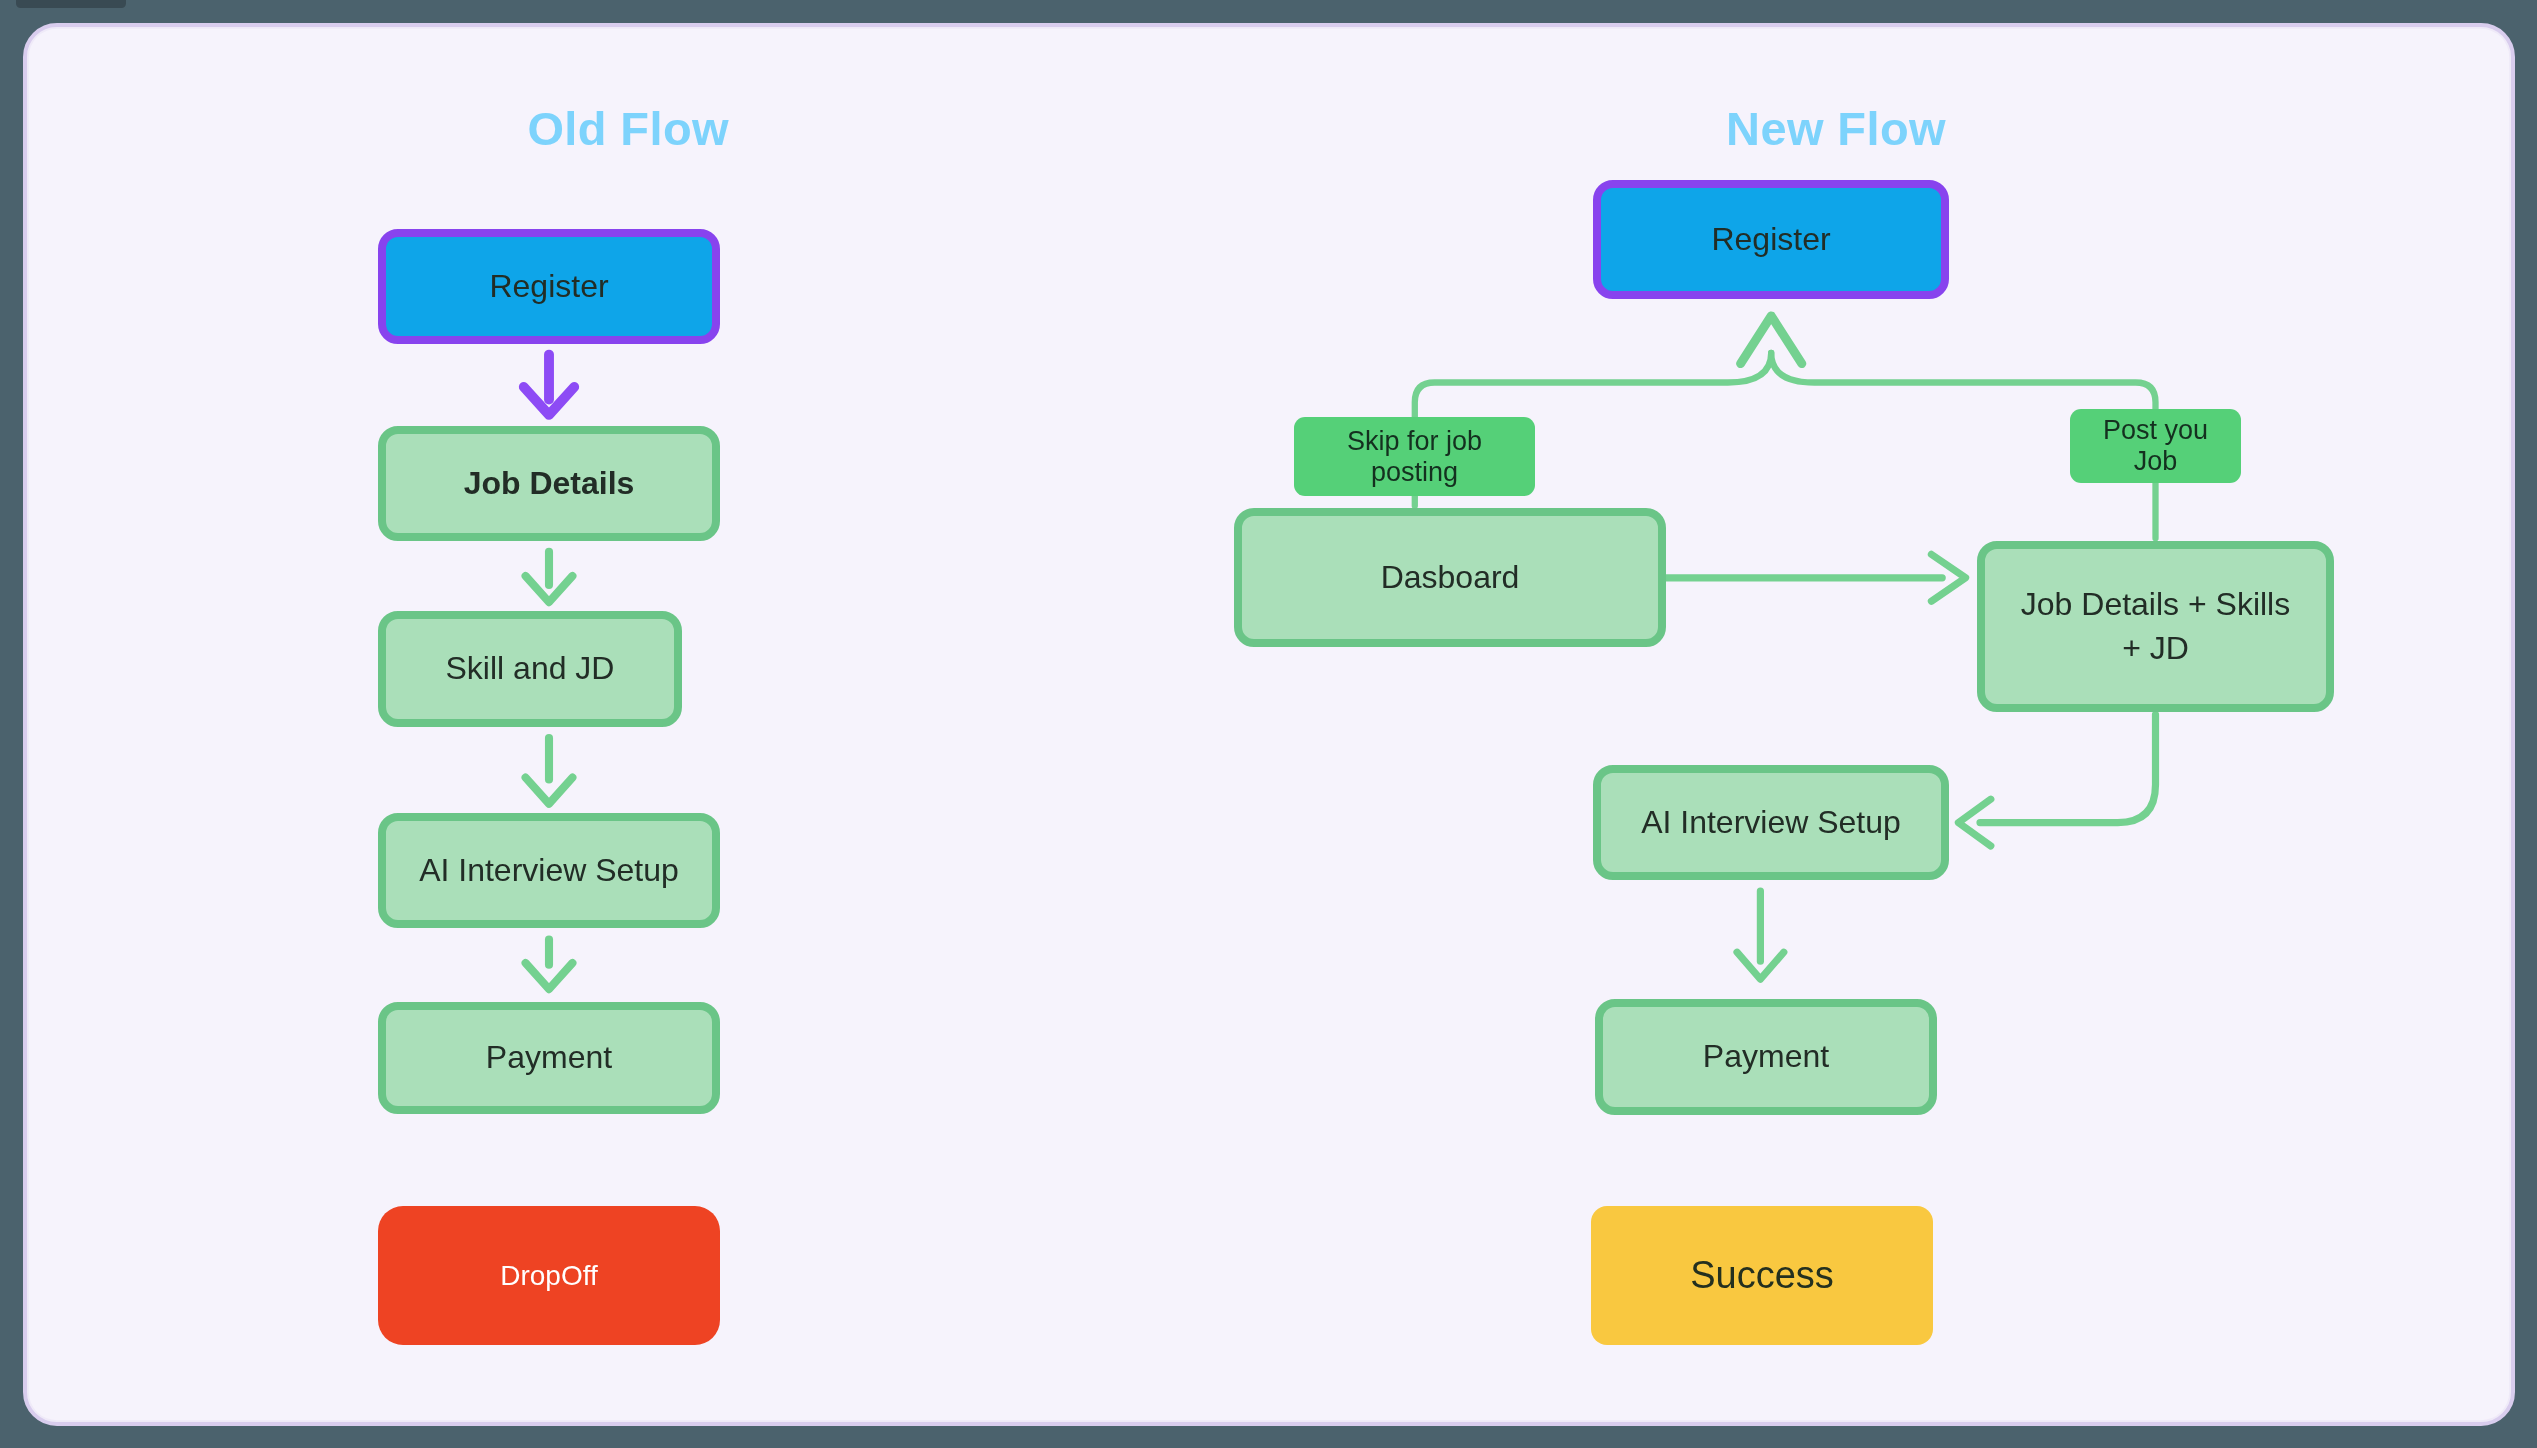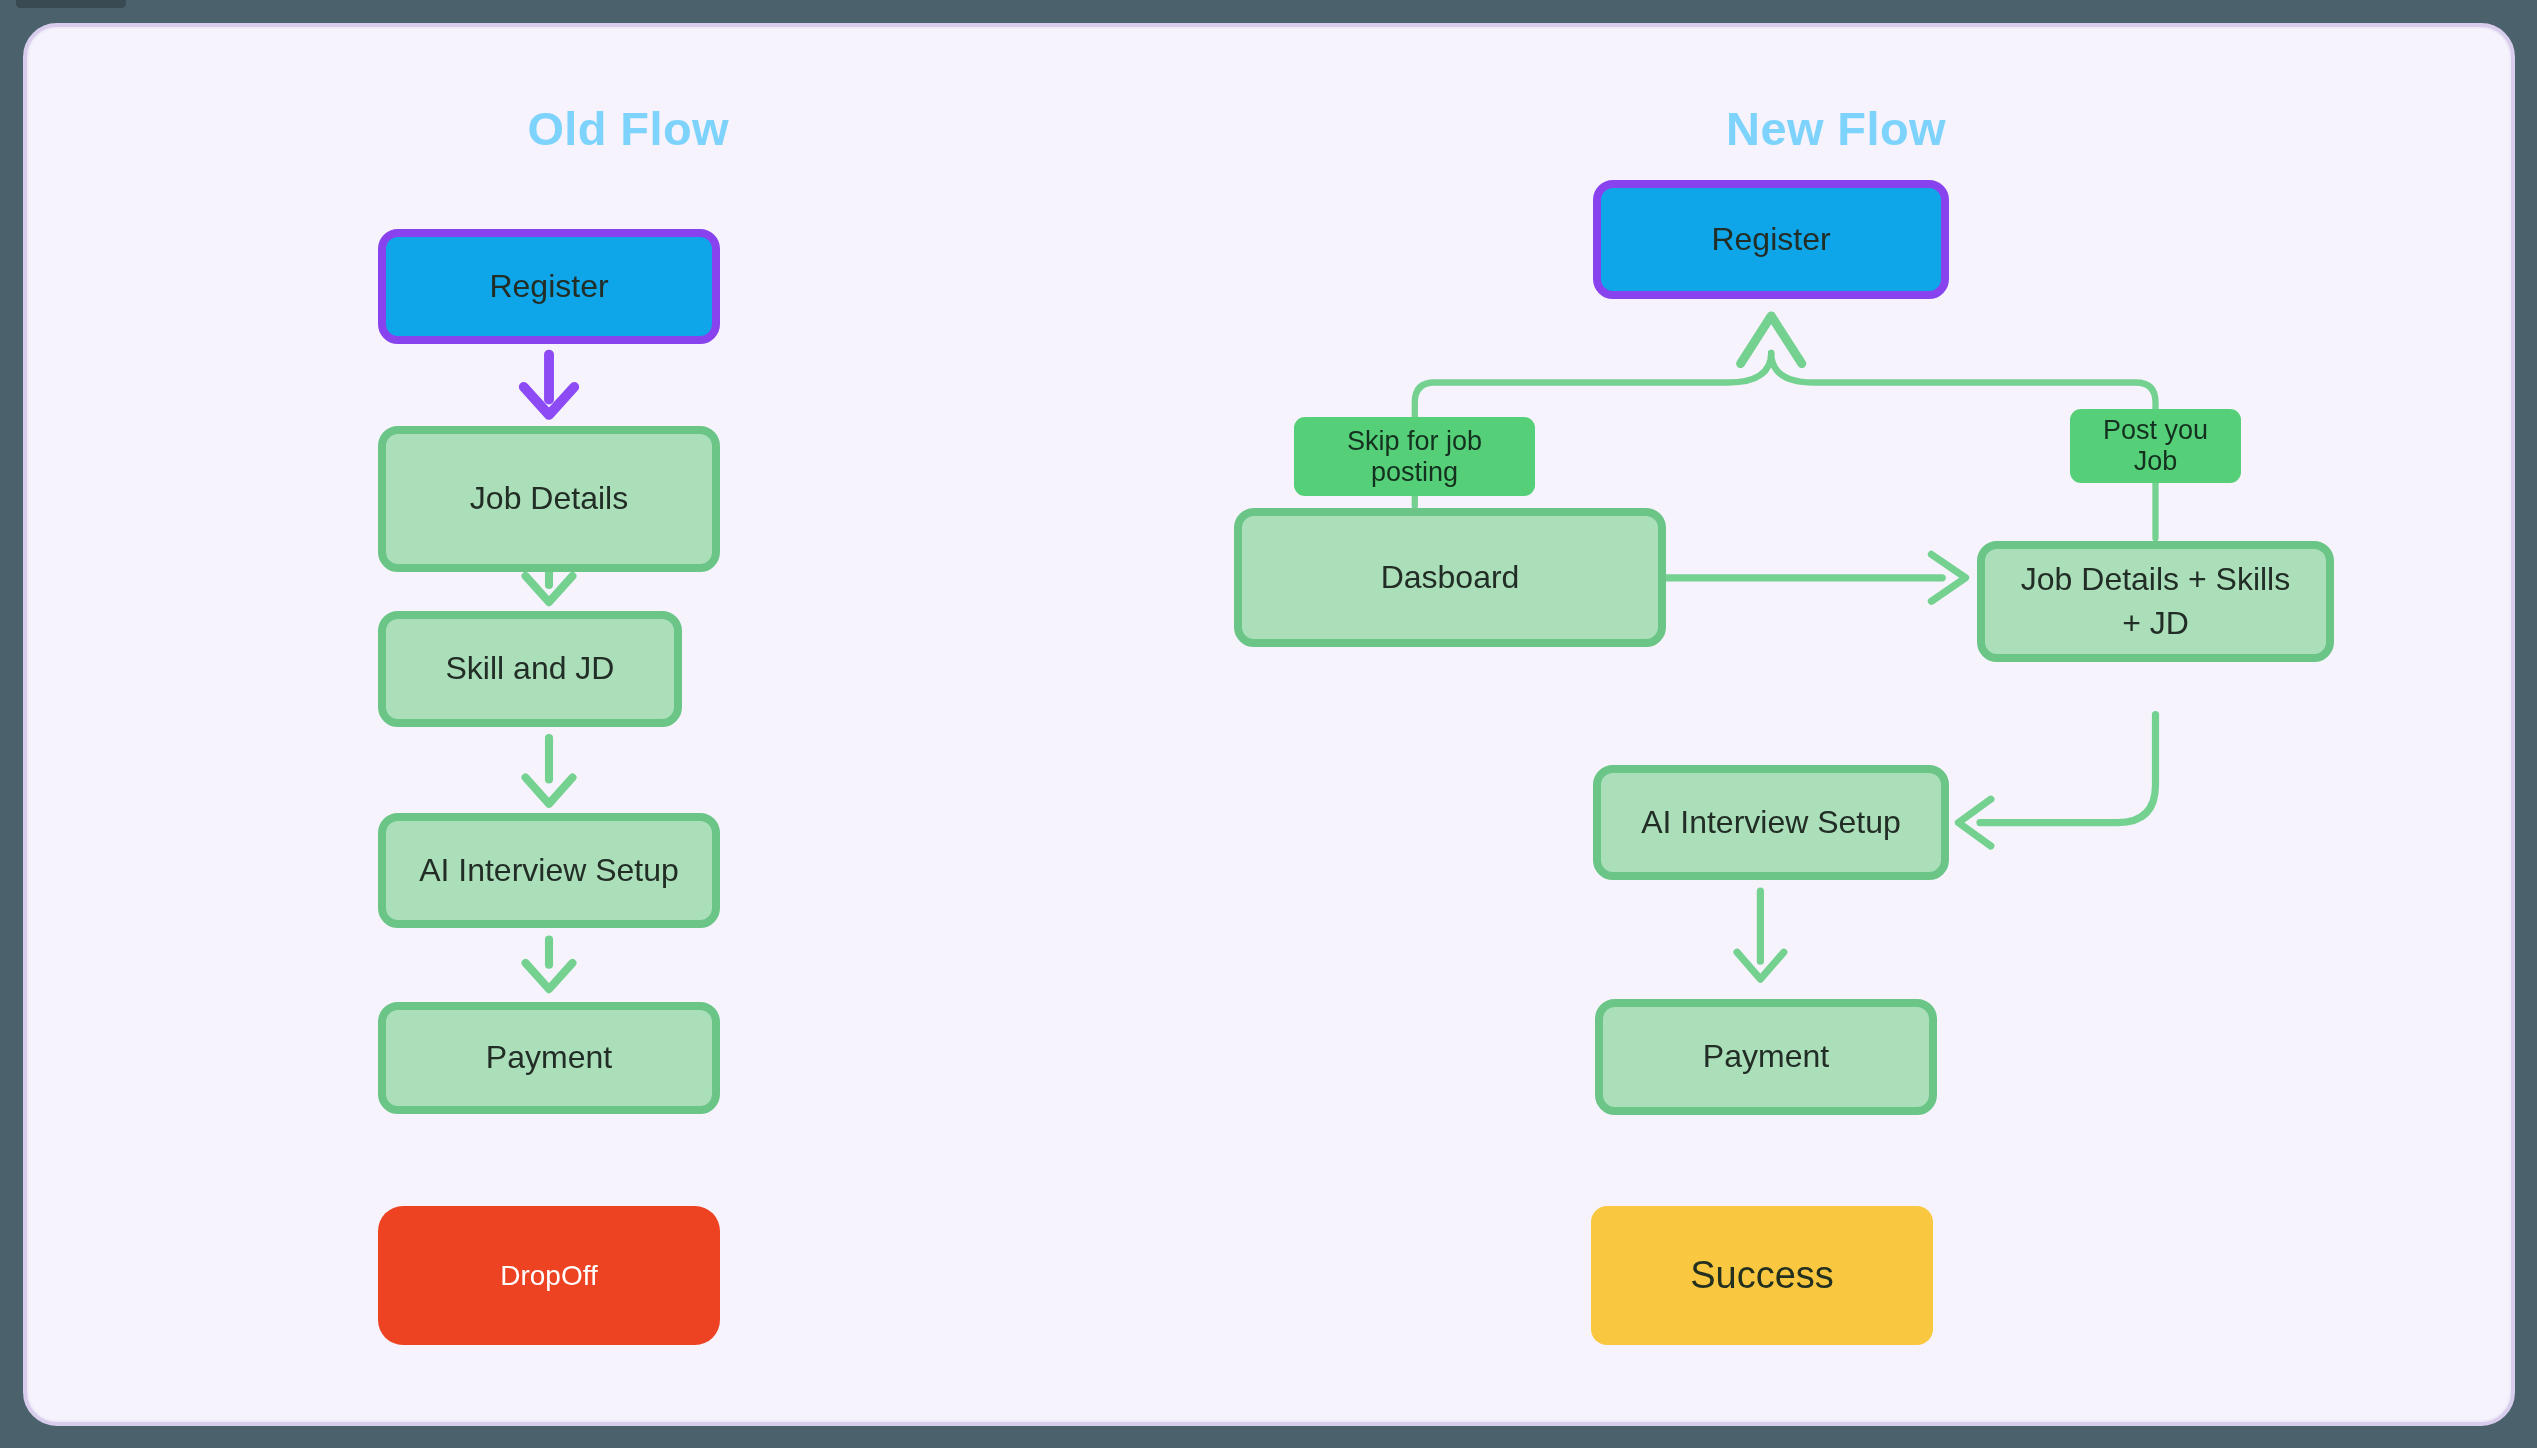--- a/index.html
+++ b/index.html
@@ -98,40 +98,40 @@
   <g>
     <path class="connector" stroke-width="8" d="M 1956,990 V 1068"></path>
     <path class="connector" stroke-width="8" d="M 1930,1058 L 1956,1088 L 1982,1058"></path>
   </g>
 </svg>
 
 <div class="flow-title" style="left:369px;top:101px;">Old Flow</div>
 
 <div class="node purple" style="left:378px;top:229px;width:342px;height:115px;">Register</div>
 
-<div class="node green" style="left:378px;top:426px;width:342px;height:146px;">Job Details</div>
+<div class="node green" style="left:378px;top:426px;width:342px;height:115px;font-weight:bold;">Job Details</div>
 
 <div class="node green" style="left:378px;top:611px;width:304px;height:116px;">Skill and JD</div>
 
 <div class="node green" style="left:378px;top:813px;width:342px;height:115px;">AI Interview Setup</div>
 
 <div class="node green" style="left:378px;top:1002px;width:342px;height:112px;">Payment</div>
 
 <div class="node red" style="left:378px;top:1206px;width:342px;height:139px;">DropOff</div>
 
 <div class="flow-title" style="left:1586px;top:101px;">New Flow</div>
 
 <div class="node purple" style="left:1593px;top:180px;width:356px;height:119px;">Register</div>
 
 <div class="badge" style="left:1294px;top:417px;width:241px;height:79px;">Skip for job posting</div>
 
 <div class="badge" style="left:2070px;top:409px;width:171px;height:74px;">Post you Job</div>
 
 <div class="node green" style="left:1234px;top:508px;width:432px;height:139px;">Dasboard</div>
 
-<div class="node green" style="left:1977px;top:541px;width:357px;height:121px;">Job Details + Skills + JD</div>
+<div class="node green" style="left:1977px;top:541px;width:357px;height:171px;">Job Details + Skills + JD</div>
 
 <div class="node green" style="left:1593px;top:765px;width:356px;height:115px;">AI Interview Setup</div>
 
 <div class="node green" style="left:1595px;top:999px;width:342px;height:116px;">Payment</div>
 
 <div class="node yellow" style="left:1591px;top:1206px;width:342px;height:139px;">Success</div>
 
 
 </body></html>

